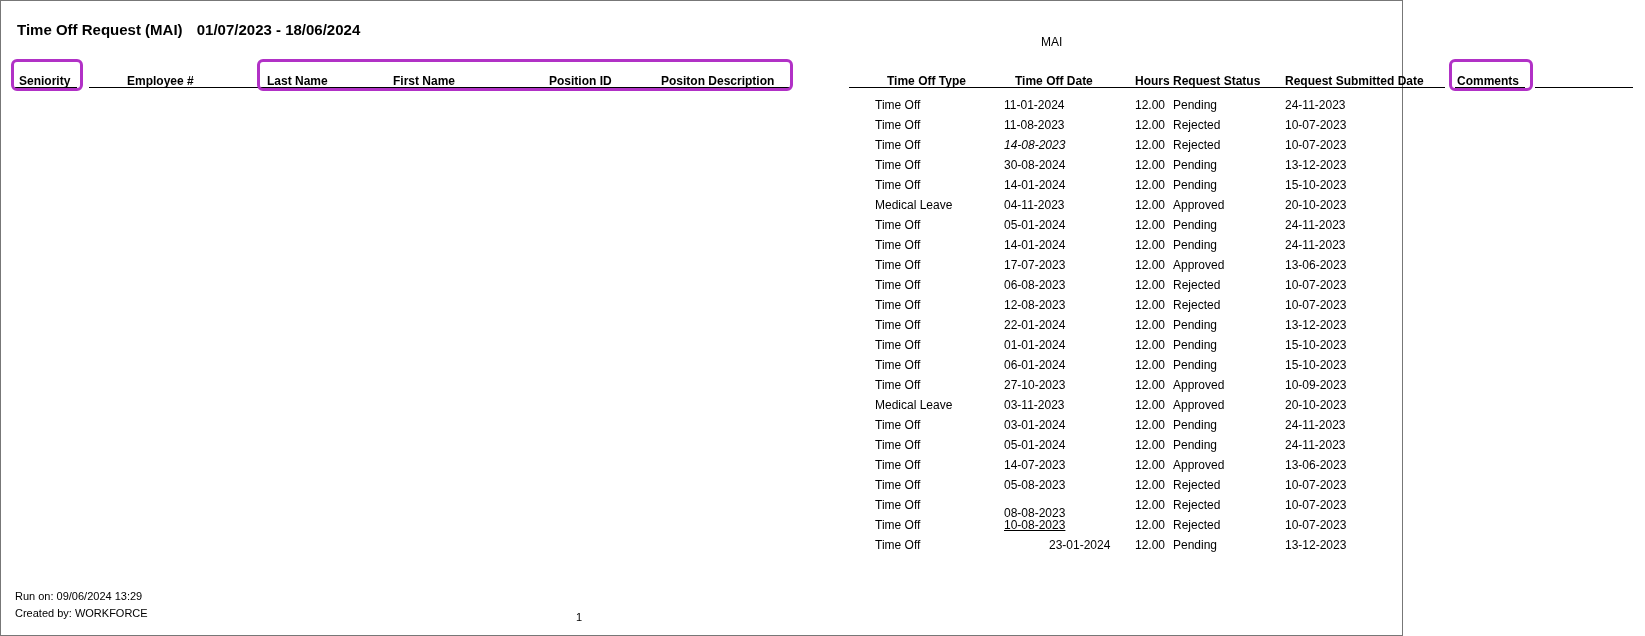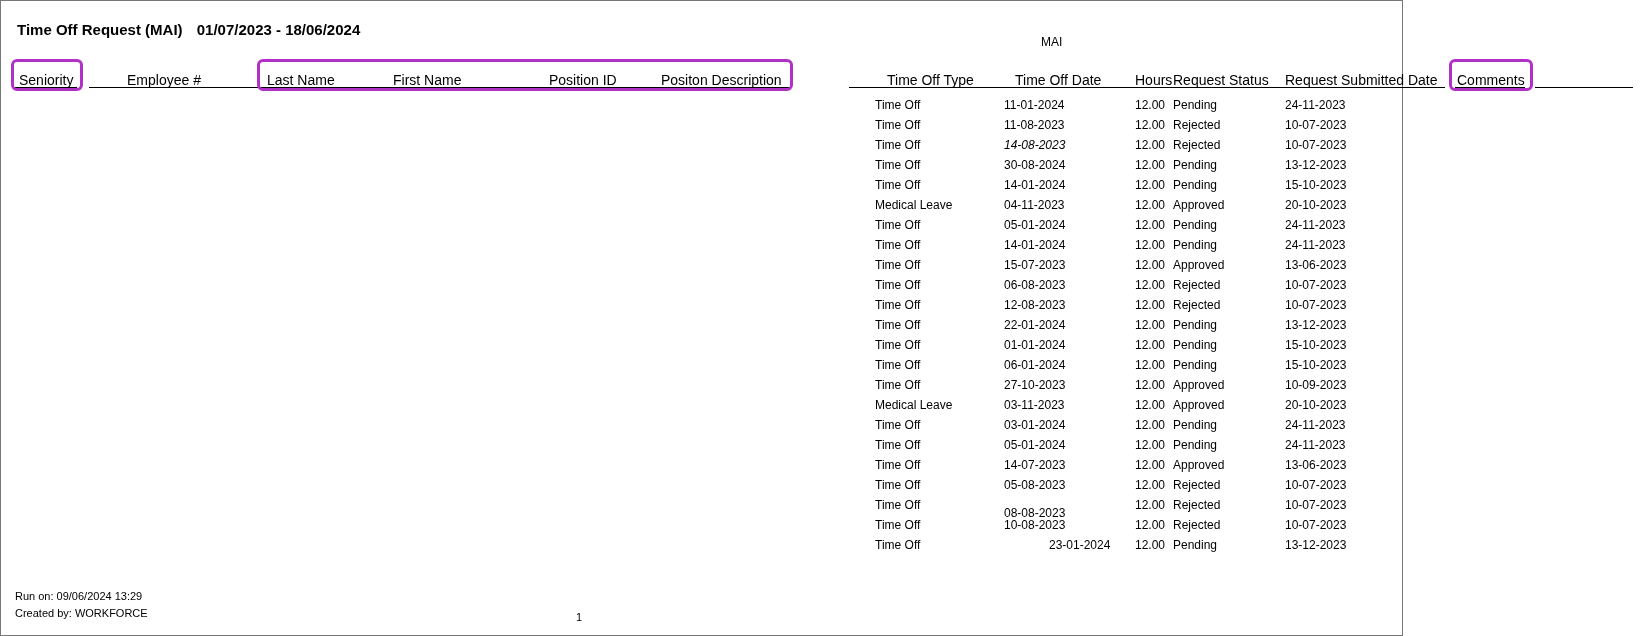--- a/index.html
+++ b/index.html
@@ -45,22 +45,22 @@
     position: absolute;
     bottom: 2px;
     height: 20px;
   }
   .col-row .underline {
     border-bottom: 1px solid #000;
   }
   .col-row .hdr {
     position: absolute;
     bottom: 2px;
-    font-weight: normal;
-    font-size: 14px;
+    font-weight: bold;
+    font-size: 12px;
     white-space: nowrap;
   }
 
   
   .hl {
     position: absolute;
     border: 3px solid #b131c6;
     border-radius: 6px;
     pointer-events: none;
   }
@@ -187,21 +187,21 @@
       </div>
       <div class="row">
         <div class="cell" style="left: 860px;">Time Off</div>
         <div class="cell" style="left: 989px;">14-01-2024</div>
         <div class="cell num" style="left: 1112px; width: 38px;">12.00</div>
         <div class="cell" style="left: 1158px;">Pending</div>
         <div class="cell" style="left: 1270px;">24-11-2023</div>
       </div>
       <div class="row">
         <div class="cell" style="left: 860px;">Time Off</div>
-        <div class="cell" style="left: 989px;">15-07-2023</div>
+        <div class="cell" style="left: 989px;">17-07-2023</div>
         <div class="cell num" style="left: 1112px; width: 38px;">12.00</div>
         <div class="cell" style="left: 1158px;">Approved</div>
         <div class="cell" style="left: 1270px;">13-06-2023</div>
       </div>
       <div class="row">
         <div class="cell" style="left: 860px;">Time Off</div>
         <div class="cell" style="left: 989px;">06-08-2023</div>
         <div class="cell num" style="left: 1112px; width: 38px;">12.00</div>
         <div class="cell" style="left: 1158px;">Rejected</div>
         <div class="cell" style="left: 1270px;">10-07-2023</div>
@@ -278,21 +278,21 @@
       </div>
       <div class="row">
         <div class="cell" style="left: 860px;">Time Off</div>
         <div class="cell" style="left: 989px; margin-top: 8px;">08-08-2023</div>
         <div class="cell num" style="left: 1112px; width: 38px;">12.00</div>
         <div class="cell" style="left: 1158px;">Rejected</div>
         <div class="cell" style="left: 1270px;">10-07-2023</div>
       </div>
       <div class="row">
         <div class="cell" style="left: 860px;">Time Off</div>
-        <div class="cell" style="left: 989px;">10-08-2023</div>
+        <div class="cell" style="left: 989px; text-decoration: underline;">10-08-2023</div>
         <div class="cell num" style="left: 1112px; width: 38px;">12.00</div>
         <div class="cell" style="left: 1158px;">Rejected</div>
         <div class="cell" style="left: 1270px;">10-07-2023</div>
       </div>
       <div class="row">
         <div class="cell" style="left: 860px;">Time Off</div>
         <div class="cell" style="left: 1034px;">23-01-2024</div>
         <div class="cell num" style="left: 1112px; width: 38px;">12.00</div>
         <div class="cell" style="left: 1158px;">Pending</div>
         <div class="cell" style="left: 1270px;">13-12-2023</div>

